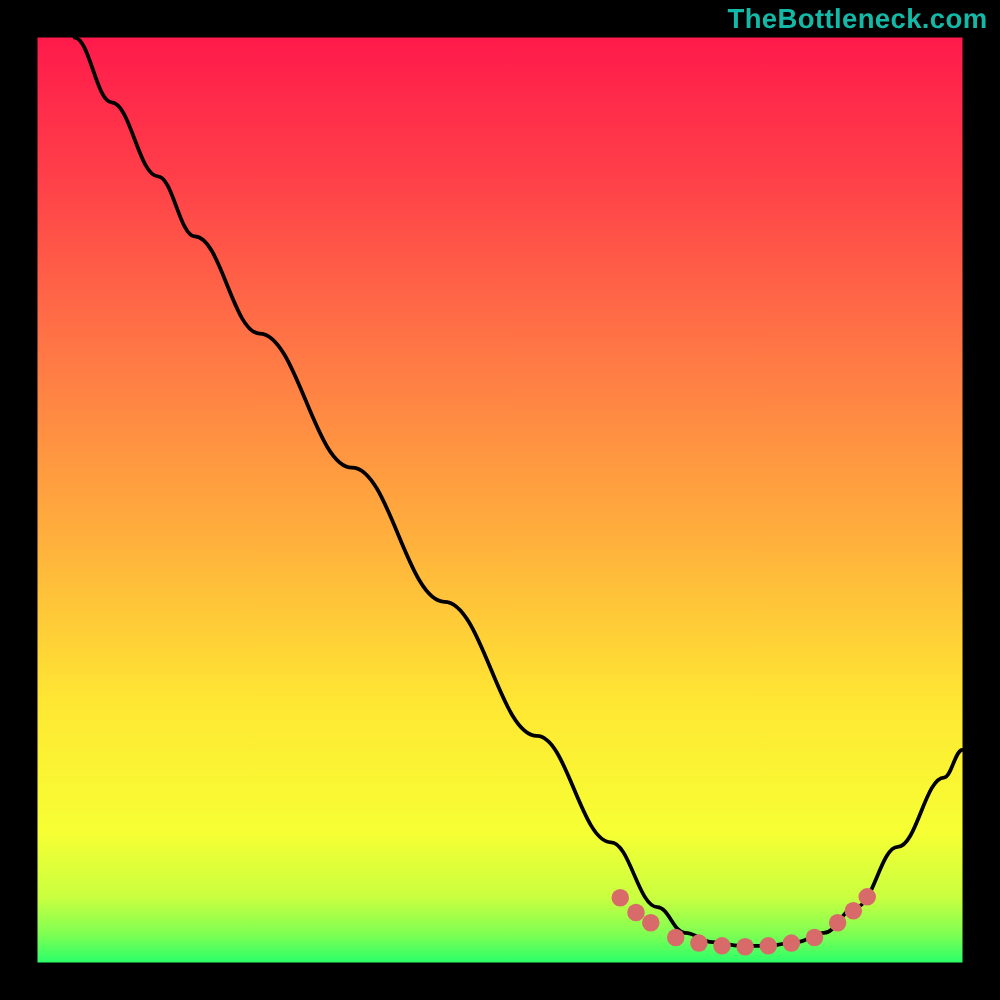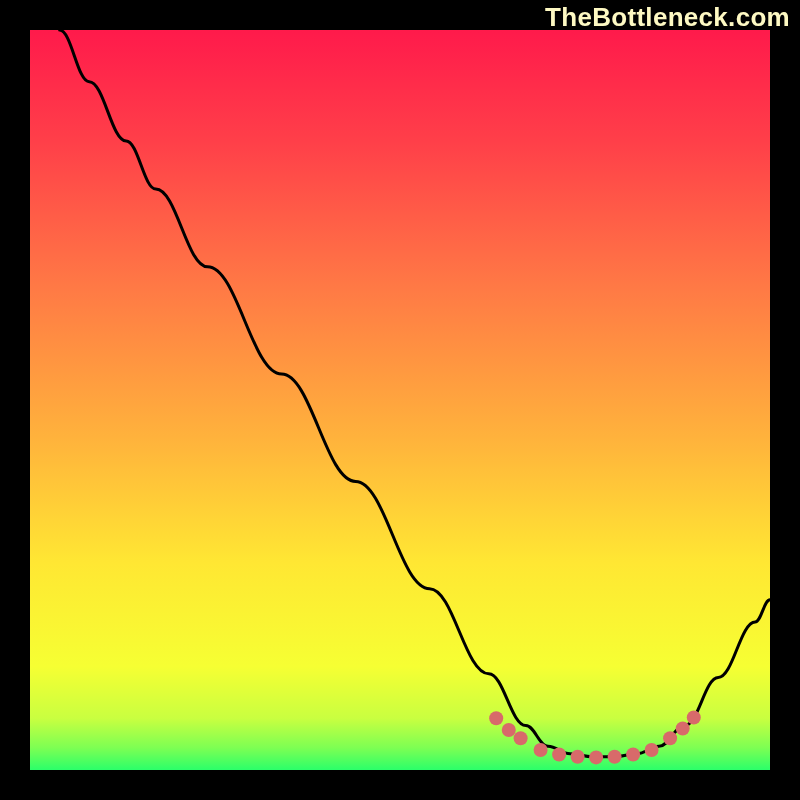--- a/index.html
+++ b/index.html
@@ -13,22 +13,22 @@
   }
   .frame {
     position: relative;
     width: 800px;
     height: 800px;
   }
   .watermark {
     position: absolute;
     top: 2px;
     right: 10px;
-    color: #fef9c3;
-    font-size: 26px;
+    color: #14b8a6;
+    font-size: 22px;
     font-weight: 600;
     letter-spacing: 0.3px;
     text-align: right;
   }
   svg.plot {
     position: absolute;
     left: 0;
     top: 0;
     width: 800px;
     height: 800px;

